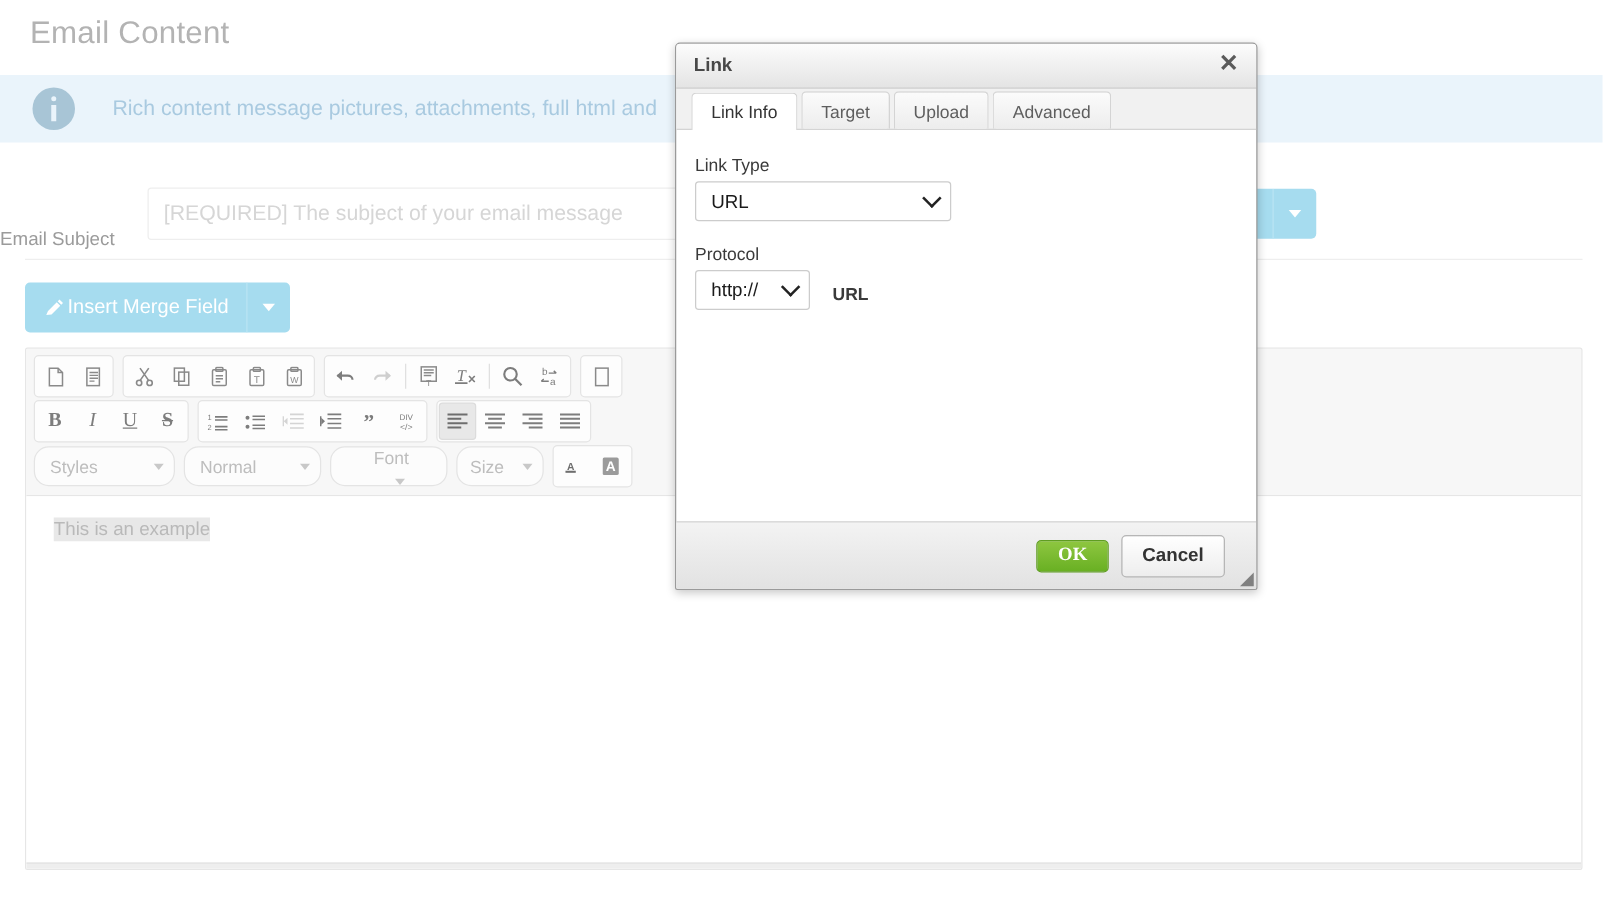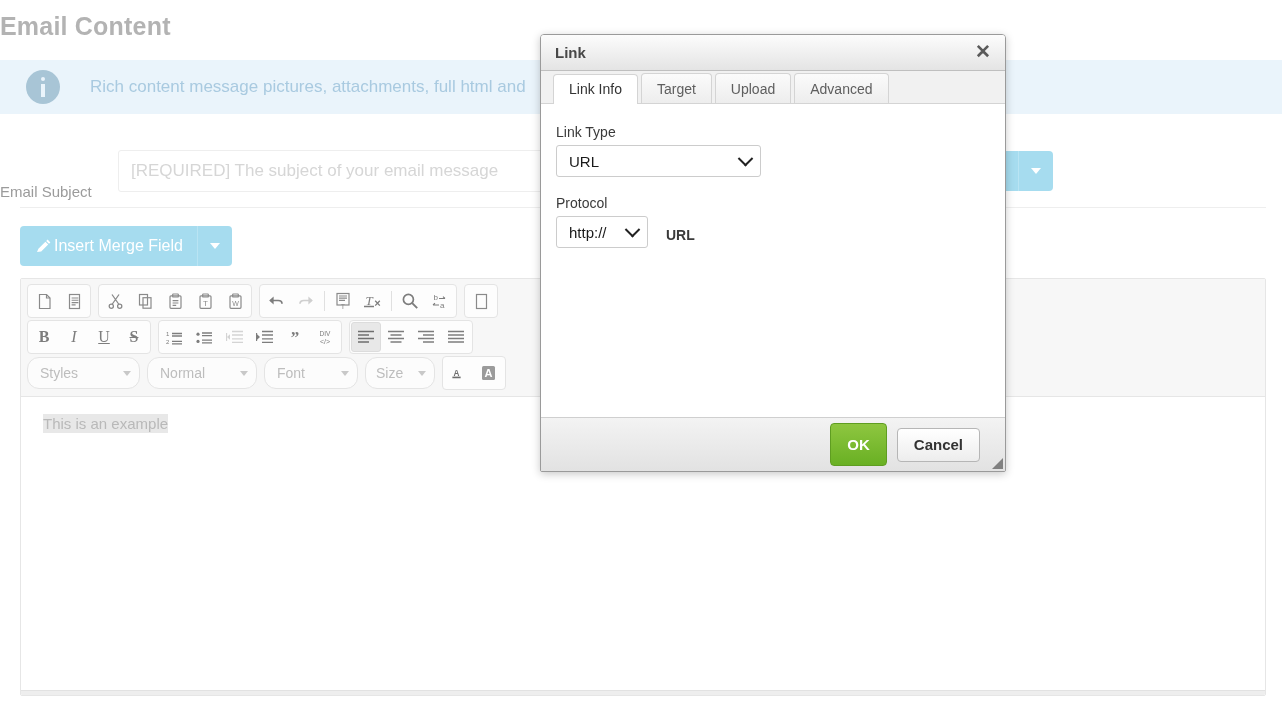--- a/index.html
+++ b/index.html
@@ -10,22 +10,23 @@
     font-family: "Liberation Sans", sans-serif;
     overflow: hidden;
   }
 
   
   #page-title {
     position: absolute;
     left: 0; top: 12px;
     font-size: 25px;
     color: #b3b3b3;
-    font-weight: 700;
+    font-weight: 400;
     letter-spacing: .2px;
+    padding-left: 24px;
   }
 
   
   #info-bar {
     position: absolute;
     left: 0; top: 60px;
     width: 1282px; height: 54px;
     background: #eaf4fb;
     display: flex;
     align-items: center;
@@ -210,21 +211,21 @@
   }
   .tb-combo .caret {
     width: 0; height: 0;
     border-left: 4px solid transparent;
     border-right: 4px solid transparent;
     border-top: 5px solid #c8c8c8;
     margin-left: 14px;
   }
   .combo-styles { width: 113px; }
   .combo-format { width: 110px; }
-  .combo-font  { width: 94px; }
+  .combo-font  { width: 94px; flex-direction: column; }
   .combo-size  { width: 70px; padding-left: 10px; }
   .combo-size .caret { margin-left: 8px; }
 
   .color-btn {
     display: flex; align-items: center; gap: 3px;
     padding: 0 6px; height: 30px;
   }
 
   #editor-body {
     position: relative;
@@ -373,29 +374,30 @@
     width: 100%; height: 54px;
     background: linear-gradient(#f3f3f3, #e2e2e2);
     border-top: 1px solid #cfcfcf;
     display: flex;
     align-items: center;
     justify-content: flex-end;
     padding-right: 25px;
     gap: 10px;
   }
   #ok-button {
-    min-width: 56px; height: 43px;
+    min-width: 56px; height: 26px;
     padding: 0 16px;
     display: flex; align-items: center; justify-content: center;
     background: linear-gradient(#8ec640, #69b023);
     border: 1px solid #5f9d21;
     border-radius: 4px;
     color: #ffffff;
     font-size: 15px;
     font-weight: bold;
+    font-family: Liberation Serif, serif;
   }
   #cancel-button {
     min-width: 80px; height: 34px;
     padding: 0 16px;
     display: flex; align-items: center; justify-content: center;
     background: linear-gradient(#ffffff, #ededed);
     border: 1px solid #b6b6b6;
     border-radius: 4px;
     color: #333333;
     font-size: 15px;

